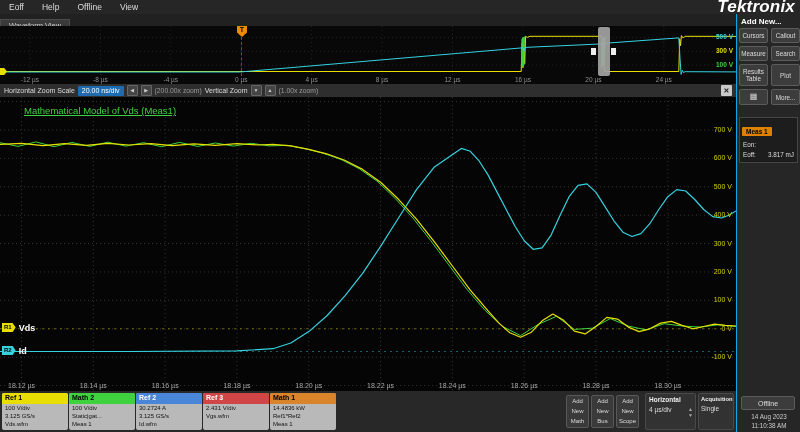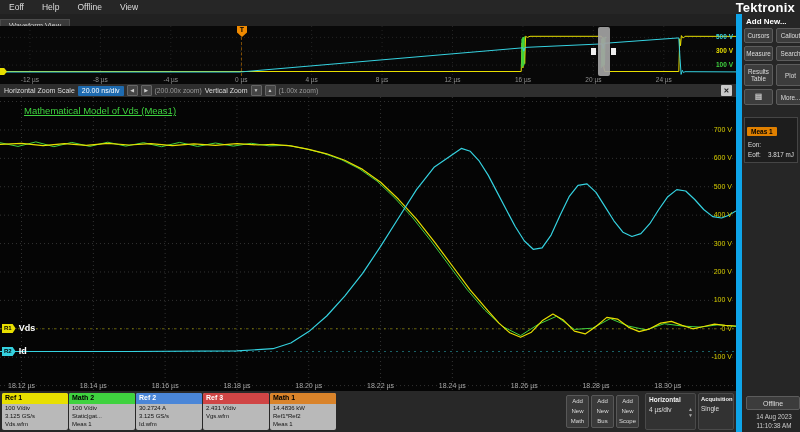--- a/index.html
+++ b/index.html
@@ -1,20 +1,20 @@
 <!DOCTYPE html>
 <html><head>
 <meta charset="utf-8">
 <style>
   html,body{margin:0;padding:0;background:#111;}
   #app{position:relative;width:800px;height:432px;background:#1c1c1c;font-family:"Liberation Sans",sans-serif;overflow:hidden;-webkit-font-smoothing:antialiased;}
   
   .menubar{position:absolute;left:0;top:0;width:800px;height:14px;background:#262626;display:flex;align-items:center;z-index:5;}
   .menu-item{color:#ddd;font-size:8.5px;padding:0 9px;cursor:default;}
-  .brand{position:absolute;right:5px;top:0;height:14px;display:flex;align-items:center;color:#fff;font-weight:bold;font-size:13px;letter-spacing:.2px;}
+  .brand{position:absolute;right:5px;top:0;height:14px;display:flex;align-items:center;color:#fff;font-weight:bold;font-style:italic;font-size:17px;letter-spacing:.2px;}
   
   .tabrow{position:absolute;left:0;top:14px;width:736px;height:12px;background:#212121;}
   .tab{display:inline-block;background:#3a3a3a;color:#ccc;font-size:7.5px;padding:1px 8px 0;height:11px;box-sizing:border-box;border:1px solid #4c4c4c;border-bottom:none;}
   
   .overview{position:absolute;left:0;top:26px;width:736px;height:58px;background:#080808;}
   .overview svg,.main-plot svg{position:absolute;left:0;top:0;}
   .overview .xtick{position:absolute;bottom:1px;transform:translateX(-50%);font-size:6.5px;color:#8f8f8f;white-space:nowrap;}
   .overview .ytick{position:absolute;right:3px;font-size:6.5px;font-weight:bold;white-space:nowrap;}
   .trig-flag{position:absolute;left:237px;top:0;width:10px;height:11px;background:#f08a00;color:#000;font-size:7px;font-weight:bold;text-align:center;line-height:8px;clip-path:polygon(0 0,100% 0,100% 60%,50% 100%,0 60%);z-index:3;}
   .trig-line{position:absolute;left:241px;top:11px;height:39px;width:0;border-left:1px dashed #b06800;opacity:.7;}
@@ -28,21 +28,21 @@
   .zb-value{background:#1e6bb0;color:#fff;font-size:7px;padding:0 4px;line-height:10px;border-radius:1px;white-space:nowrap;}
   .zb-btn{width:9px;height:9px;background:#454545;border:1px solid #666;color:#ccc;font-size:5px;line-height:8px;text-align:center;border-radius:1px;}
   .zb-zoomtext{color:#9a9a9a;font-size:6.8px;white-space:nowrap;}
   .zb-spacer{flex:1;}
   .zb-close{width:11px;height:11px;background:#c9c9c9;color:#222;font-size:7px;font-weight:bold;text-align:center;line-height:11px;border-radius:1px;}
   
   .main-plot{position:absolute;left:0;top:97px;width:736px;height:294px;background:#050505;}
   .main-plot .xtick{position:absolute;bottom:2px;transform:translateX(-50%);font-size:7px;color:#a8a8a8;white-space:nowrap;}
   .main-plot .ytick{position:absolute;right:4px;font-size:7px;color:#d6cc00;white-space:nowrap;}
   .plot-title{position:absolute;left:24px;top:8px;color:#3fd23f;font-size:9.5px;text-decoration:underline;z-index:2;text-align:right;}
-  .chip{position:absolute;display:flex;align-items:flex-end;gap:3px;z-index:2;}
+  .chip{position:absolute;display:flex;align-items:flex-start;gap:3px;z-index:2;}
   .chip .tag{color:#000;font-size:6px;font-weight:bold;padding:0 4px 0 2px;height:9px;line-height:9px;clip-path:polygon(0 0,78% 0,100% 50%,78% 100%,0 100%);}
   .chip .lbl{color:#fff;font-weight:bold;font-size:9px;}
   #chip-vds{left:2px;top:226px;} #chip-vds .tag{background:#e8df00;}
   #chip-id{left:2px;top:249px;} #chip-id .tag{background:#35d2e0;}
   
   .badgestrip{position:absolute;left:0;top:391px;width:736px;height:41px;background:#282828;}
   .badge{position:absolute;top:2px;width:66px;height:37px;background:#b9b9b9;border-radius:2px;overflow:hidden;}
   .badge .hd{height:11px;font-size:7px;font-weight:bold;color:#000;padding:1px 3px 0;box-sizing:border-box;}
   .badge .ln{font-size:6px;color:#111;padding:0 3px;line-height:8px;white-space:nowrap;overflow:hidden;}
   #badge-0{left:2px;} #badge-0 .hd{background:#e8df00;}
@@ -53,21 +53,21 @@
   .addbtn{position:absolute;top:4px;width:23px;height:33px;background:#3a3a3a;border:1px solid #585858;border-radius:2px;color:#ddd;font-size:6px;text-align:center;line-height:10px;box-sizing:border-box;}
   #addbtn-0{left:566px;} #addbtn-1{left:591px;} #addbtn-2{left:616px;}
   .hpanel{position:absolute;left:645px;top:2px;width:51px;height:37px;background:#323232;border:1px solid #4a4a4a;border-radius:2px;box-sizing:border-box;padding:2px 3px;}
   .hpanel .t{color:#eee;font-size:6.5px;font-weight:bold;}
   .hpanel .v{color:#ddd;font-size:6.5px;margin-top:3px;}
   .hpanel .arr{position:absolute;right:2px;top:12px;color:#aaa;font-size:5px;line-height:6px;text-align:center;}
   .apanel{position:absolute;left:698px;top:2px;width:36px;height:37px;background:#323232;border:1px solid #4a4a4a;border-radius:2px;box-sizing:border-box;padding:2px 2px;}
   .apanel .t{color:#eee;font-size:5.8px;font-weight:bold;}
   .apanel .v{color:#ddd;font-size:6.5px;margin-top:3px;}
   
-  .sidebar{position:absolute;left:736px;top:14px;width:64px;height:418px;background:#262626;border-left:6px solid #0ea5e9;box-sizing:border-box;}
+  .sidebar{position:absolute;left:736px;top:14px;width:64px;height:418px;background:#262626;border-left:1px solid #0ea5e9;box-sizing:border-box;}
   .sb-head{padding:3px 4px 2px;font-size:8px;font-weight:bold;color:#fff;}
   .sb-grid{display:grid;grid-template-columns:29px 29px;gap:3px;padding:0 2px;}
   .sb-btn{background:#3c3c3c;border:1px solid #5c5c5c;border-radius:2px;color:#ddd;font-size:6.3px;text-align:center;padding:3px 0;min-height:7px;display:flex;align-items:center;justify-content:center;}
   .sb-btn.icon{font-size:8px;line-height:8px;}
   .meas-panel{margin:12px 2px 0;background:#1d1d1d;border:1px solid #454545;padding:2px 2px 4px;}
   .meas-chip{display:inline-block;background:#e08000;color:#000;font-size:6.5px;font-weight:bold;padding:1px 4px;border-radius:1px;}
   .meas-row{display:flex;justify-content:space-between;font-size:6.3px;color:#ddd;margin-top:3px;padding:0 1px;}
   .offline-btn{position:absolute;left:4px;bottom:22px;width:54px;height:14px;background:#3c3c3c;border:1px solid #5c5c5c;color:#ddd;font-size:7px;text-align:center;line-height:13px;border-radius:2px;box-sizing:border-box;}
   .clock{position:absolute;left:0;bottom:2px;width:64px;text-align:center;color:#ccc;font-size:6.3px;line-height:8.5px;}
 </style>

